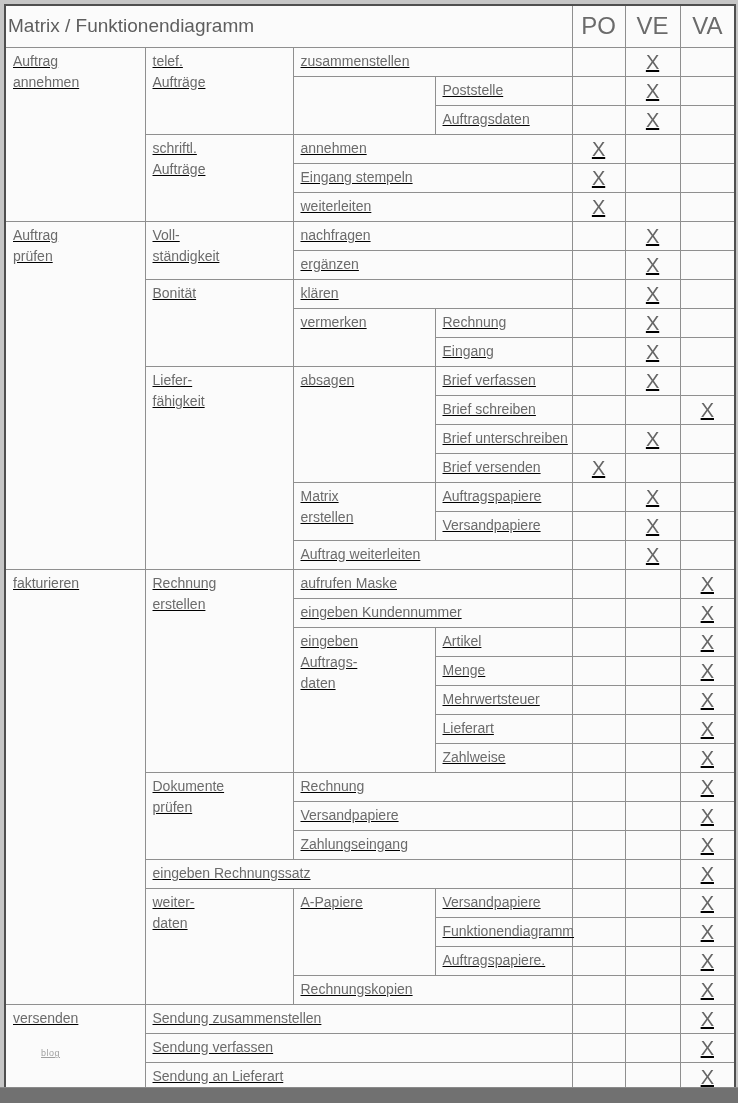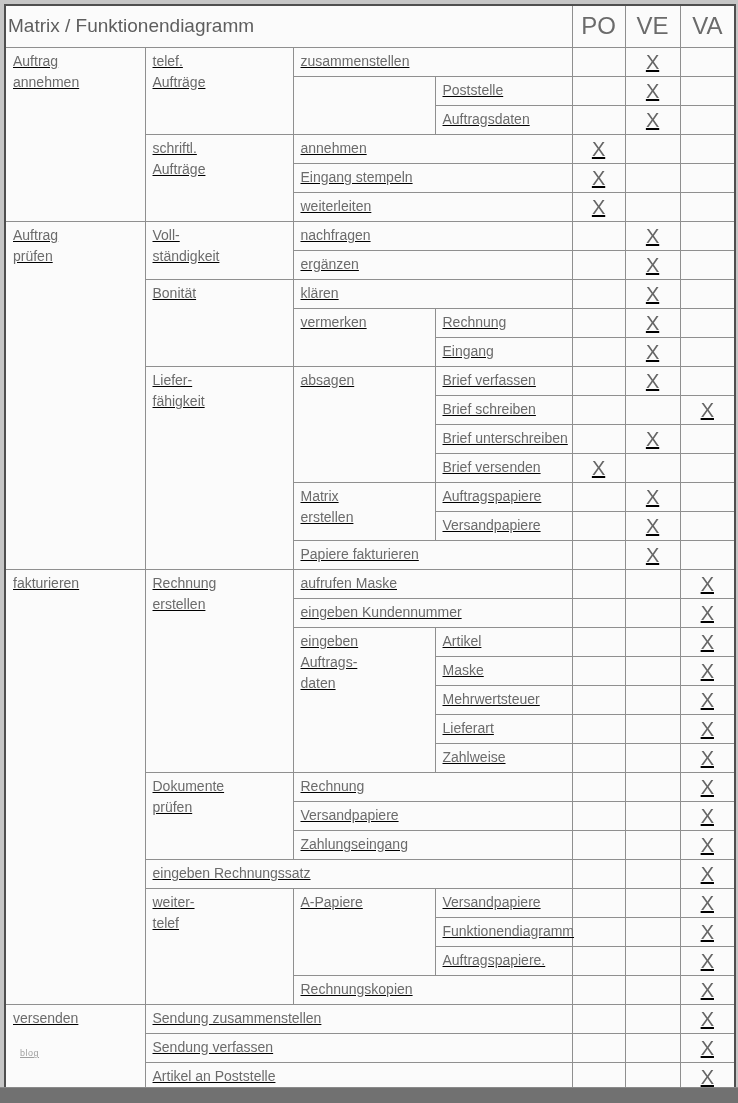--- a/index.html
+++ b/index.html
@@ -46,21 +46,21 @@
     vertical-align: top;
     white-space: pre;
     color: #6b6b6b;
   }
   td.mark {
     text-align: center; vertical-align: middle;
     font-size: 20px; line-height: 28px;
     padding: 0; color: #666666;
   }
   .watermark {
-    position: absolute; left: 20px; top: 1048px;
+    position: absolute; left: 41px; top: 1048px;
     font-size: 9px; color: #9f9f9f;
     letter-spacing: 0.5px;
     text-decoration: underline;
   }
   .footer-bar {
     position: absolute; left: 0; bottom: 0;
     width: 738px; height: 15px;
     background: #717171;
     border-top: 1px solid #8a8a8a;
   }
@@ -201,21 +201,21 @@
         <td class="mark">X</td>
         <td class="mark"></td>
       </tr>
       <tr>
         <td class="cell lvl4">Versandpapiere</td>
         <td class="mark"></td>
         <td class="mark">X</td>
         <td class="mark"></td>
       </tr>
       <tr>
-        <td class="cell lvl3" colspan="2">Papiere fakturieren</td>
+        <td class="cell lvl3" colspan="2">Auftrag weiterleiten</td>
         <td class="mark"></td>
         <td class="mark">X</td>
         <td class="mark"></td>
       </tr>
       <tr>
         <td class="cell lvl1" rowspan="15">fakturieren</td>
         <td class="cell lvl2" rowspan="7">Rechnung
 erstellen</td>
         <td class="cell lvl3" colspan="2">aufrufen Maske</td>
         <td class="mark"></td>
@@ -231,21 +231,21 @@
       <tr>
         <td class="cell lvl3" rowspan="5">eingeben
 Auftrags-
 daten</td>
         <td class="cell lvl4">Artikel</td>
         <td class="mark"></td>
         <td class="mark"></td>
         <td class="mark">X</td>
       </tr>
       <tr>
-        <td class="cell lvl4">Maske</td>
+        <td class="cell lvl4">Menge</td>
         <td class="mark"></td>
         <td class="mark"></td>
         <td class="mark">X</td>
       </tr>
       <tr>
         <td class="cell lvl4">Mehrwertsteuer</td>
         <td class="mark"></td>
         <td class="mark"></td>
         <td class="mark">X</td>
       </tr>
@@ -282,21 +282,21 @@
         <td class="mark">X</td>
       </tr>
       <tr>
         <td class="cell lvl2" colspan="3">eingeben Rechnungssatz</td>
         <td class="mark"></td>
         <td class="mark"></td>
         <td class="mark">X</td>
       </tr>
       <tr>
         <td class="cell lvl2" rowspan="4">weiter-
-telef</td>
+daten</td>
         <td class="cell lvl3" rowspan="3">A-Papiere</td>
         <td class="cell lvl4">Versandpapiere</td>
         <td class="mark"></td>
         <td class="mark"></td>
         <td class="mark">X</td>
       </tr>
       <tr>
         <td class="cell lvl4">Funktionendiagramm</td>
         <td class="mark"></td>
         <td class="mark"></td>
@@ -321,21 +321,21 @@
         <td class="mark"></td>
         <td class="mark">X</td>
       </tr>
       <tr>
         <td class="cell lvl2" colspan="3">Sendung verfassen</td>
         <td class="mark"></td>
         <td class="mark"></td>
         <td class="mark">X</td>
       </tr>
       <tr>
-        <td class="cell lvl2" colspan="3">Artikel an Poststelle</td>
+        <td class="cell lvl2" colspan="3">Sendung an Lieferart</td>
         <td class="mark"></td>
         <td class="mark"></td>
         <td class="mark">X</td>
       </tr>
       <tr>
         <td class="cell lvl2" colspan="3">Post ausliefern</td>
         <td class="mark">X</td>
         <td class="mark"></td>
         <td class="mark"></td>
       </tr>

